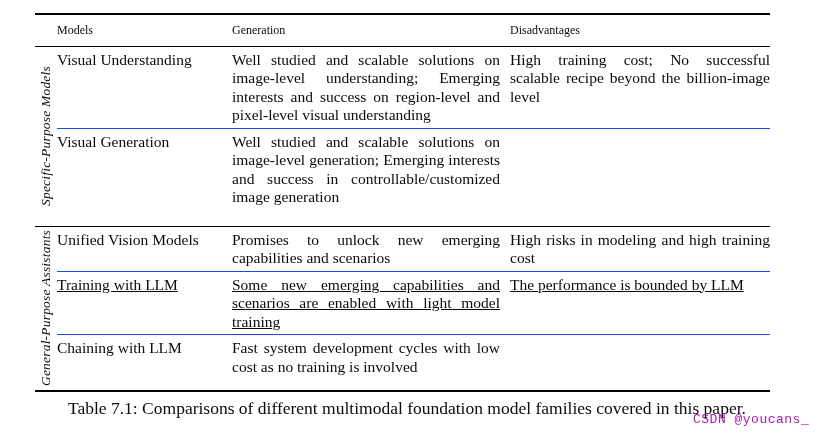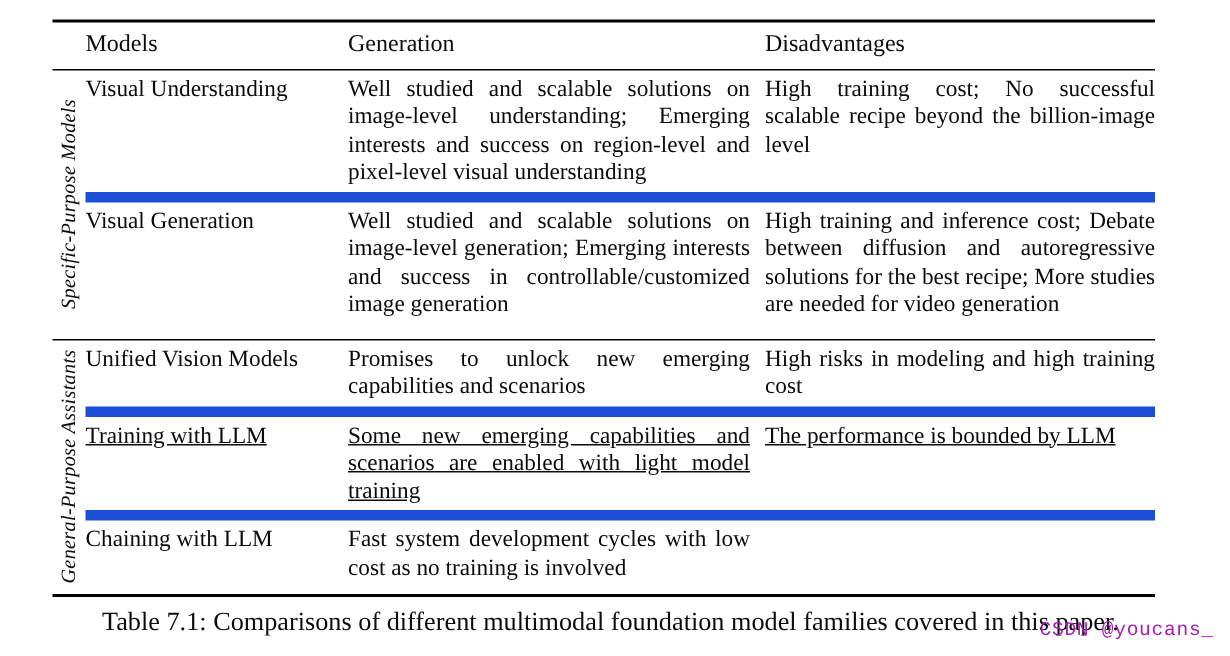--- a/index.html
+++ b/index.html
@@ -22,21 +22,21 @@
   .booktab {
     border-top: 2px solid #000;
     border-bottom: 2px solid #000;
     font-size: 15.5px;
     line-height: 18.5px;
   }
   .header-row {
     display: flex;
     padding: 6px 0 6px 22px;
     border-bottom: 1.5px solid #000;
-    font-size: 16px;
+    font-size: 12px;
     box-sizing: border-box;
     justify-content: center;
   }
   .group {
     display: flex;
     align-items: stretch;
   }
   .group.second {
     border-top: 1.5px solid #000;
   }
@@ -54,21 +54,21 @@
     font-style: italic;
     font-size: 13.5px;
     letter-spacing: 0.2px;
   }
   .rows { flex: 1; min-width: 0; }
   .row {
     display: flex;
     padding: 4px 0 3px 0;
     box-sizing: border-box;
   }
-  .row + .row { border-top: 7px solid #1d4ed8; }
+  .row + .row { border-top: 1px solid #1d4ed8; }
   .cell { box-sizing: border-box; }
   .cell.models { width: 175px; flex: 0 0 175px; }
   .cell.adv    { width: 268px; flex: 0 0 268px; text-align: justify; }
   .cell.dis    { width: 260px; flex: 0 0 260px; margin-left: 10px; text-align: justify; }
   .hcol.models { width: 175px; }
   .hcol.adv    { width: 268px; }
   .hcol.dis    { width: 260px; margin-left: 10px; }
   .r1 { min-height: 80px; }
   .r2 { min-height: 98px; }
   .r3 { min-height: 42px; }
@@ -112,21 +112,20 @@
         </div>
         <div class="rows">
           <div class="row r1">
             <div class="cell models">Visual Understanding</div>
             <div class="cell adv">Well studied and scalable solutions on image-level understanding; Emerging interests and success on region-level and pixel-level visual understanding</div>
             <div class="cell dis">High training cost; No successful scalable recipe beyond the billion-image level</div>
           </div>
           <div class="row r2">
             <div class="cell models">Visual Generation</div>
             <div class="cell adv">Well studied and scalable solutions on image-level generation; Emerging interests and success in controllable/customized image generation</div>
-            <div class="cell dis">High training and inference cost; Debate between diffusion and autoregressive solutions for the best recipe; More studies are needed for video generation</div>
           </div>
         </div>
       </div>
 
       <div class="group second">
         <div class="label-cell">
           <span class="rot-label">General-Purpose Assistants</span>
         </div>
         <div class="rows">
           <div class="row r3">

